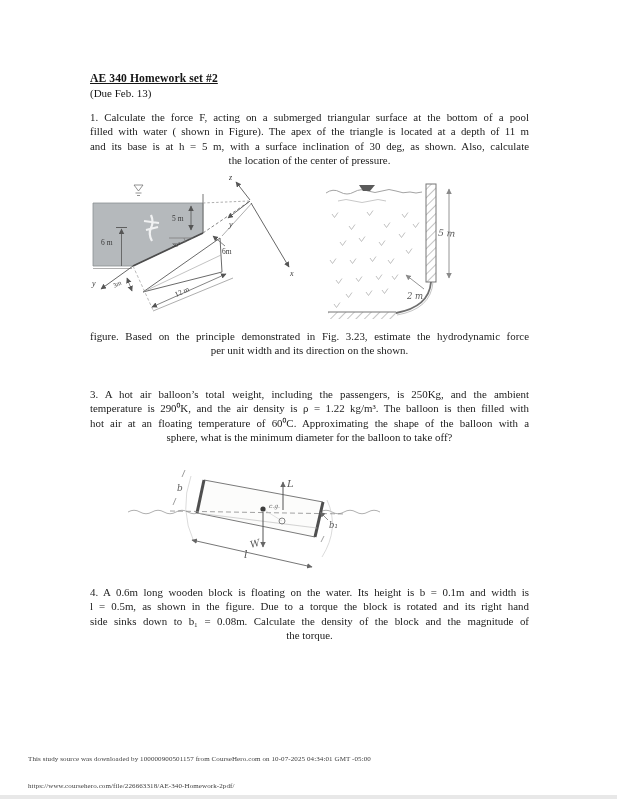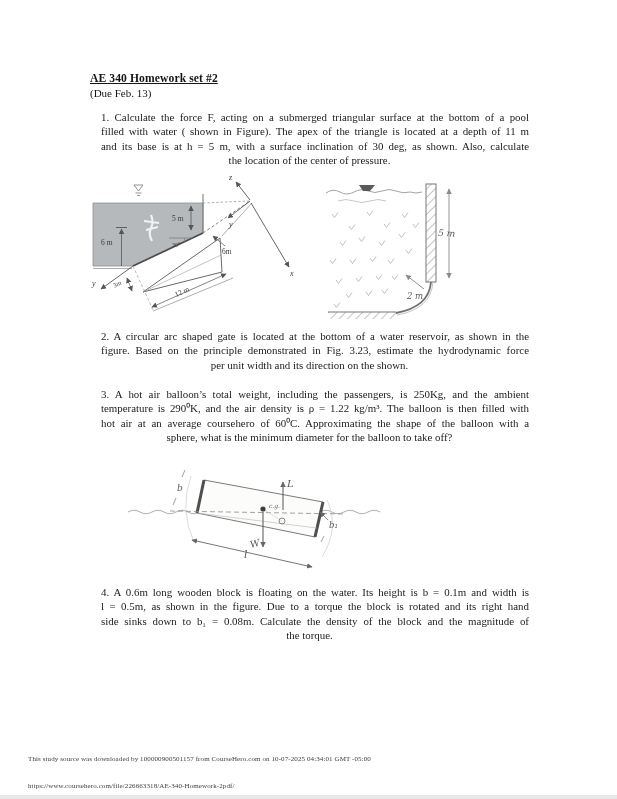--- a/index.html
+++ b/index.html
@@ -4,21 +4,21 @@
 <style>
   html,body{margin:0;padding:0;background:#e8e8e8;}
   .page{position:relative;width:617px;height:795px;background:#ffffff;overflow:hidden;
         font-family:"Liberation Serif",serif;color:#151515;}
   .doc-title{position:absolute;left:90px;top:72px;font-size:11.6px;font-weight:bold;
              text-decoration:underline;letter-spacing:.1px;}
   .due-line{position:absolute;left:90px;top:87px;font-size:11px;text-align:right;}
   .para{position:absolute;left:90px;width:439px;font-size:10.9px;line-height:14.4px;
         color:#1b1b1b;}
   .p1{top:110px}.p2{top:329px}.p3{top:387px}.p4{top:585px}
-  .jline{text-align:justify;text-align-last:justify;margin-left:11px;}
+  .jline{text-align:justify;text-align-last:justify;}
   .lline{text-align:center;}
   .fig{position:absolute;}
   .fig text{font-family:"Liberation Serif",serif;fill:#3a3a3a;}
   .hand text{font-family:"DejaVu Serif",serif;fill:#5a5a5a;}
   .footer-line{position:absolute;left:28px;top:755px;font-size:7px;color:#3c3c3c;letter-spacing:.1px;}
   .footer-url{position:absolute;left:28px;top:782px;font-size:7px;color:#3c3c3c;letter-spacing:.1px;}
 </style>
 </head>
 <body>
 
@@ -131,29 +131,28 @@
     <text x="116" y="62" font-size="9" font-style="italic" transform="rotate(3 120 60)">5 m</text>
     <path d="M109,108 Q107,133 74,139" stroke="#6f6f6f" stroke-width="1.8" fill="none"></path>
     <path d="M111,108 Q109,135 75,141" stroke="#ababab" stroke-width="0.7" fill="none"></path>
     <line x1="102" y1="115" x2="84" y2="101" stroke="#888" stroke-width="0.9" marker-end="url(#a2)"></line>
     <text x="85" y="125" font-size="8.5" font-style="italic">2 m</text>
     <line x1="6" y1="138" x2="74" y2="138" stroke="#777" stroke-width="1.2"></line>
     <rect x="6" y="138" width="68" height="7" fill="url(#hw)" stroke="none"></rect>
   </svg>
 
   <div class="para p2">
-    <div class="jline">2. A circular arc shaped gate is located at the bottom of a water reservoir, as shown in the</div>
     <div class="jline">figure. Based on the principle demonstrated in Fig. 3.23, estimate the hydrodynamic force</div>
     <div class="lline">per unit width and its direction on the shown.</div>
   </div>
 
   <div class="para p3">
     <div class="jline">3. A hot air balloon’s total weight, including the passengers, is 250Kg, and the ambient</div>
     <div class="jline">temperature is 290⁰K, and the air density is ρ = 1.22 kg/m³. The balloon is then filled with</div>
-    <div class="jline">hot air at an average coursehero of 60⁰C. Approximating the shape of the balloon with a</div>
+    <div class="jline">hot air at an floating temperature of 60⁰C. Approximating the shape of the balloon with a</div>
     <div class="lline">sphere, what is the minimum diameter for the balloon to take off?</div>
   </div>
 
   <svg class="fig hand" style="left:128px;top:456px" width="255" height="127" viewBox="0 0 255 127">
     <defs>
       <marker id="a3" markerUnits="userSpaceOnUse" markerWidth="7" markerHeight="7" refX="5" refY="2.75" orient="auto-start-reverse">
           <path d="M0,0L5.5,2.75L0,5.5Z" fill="#666"></path>
         </marker>
     </defs>
     <path d="M0,56 q6,-3.5 12,0 t12,0 t12,0 t12,0 t12,0 t12,0 t12,0 t12,0 t12,0 t12,0 t12,0 t12,0 t12,0 t12,0 t12,0 t12,0 t12,0 t12,0 t12,0 t12,0 t12,0" stroke="#9c9c9c" stroke-width="0.8" fill="none"></path>

